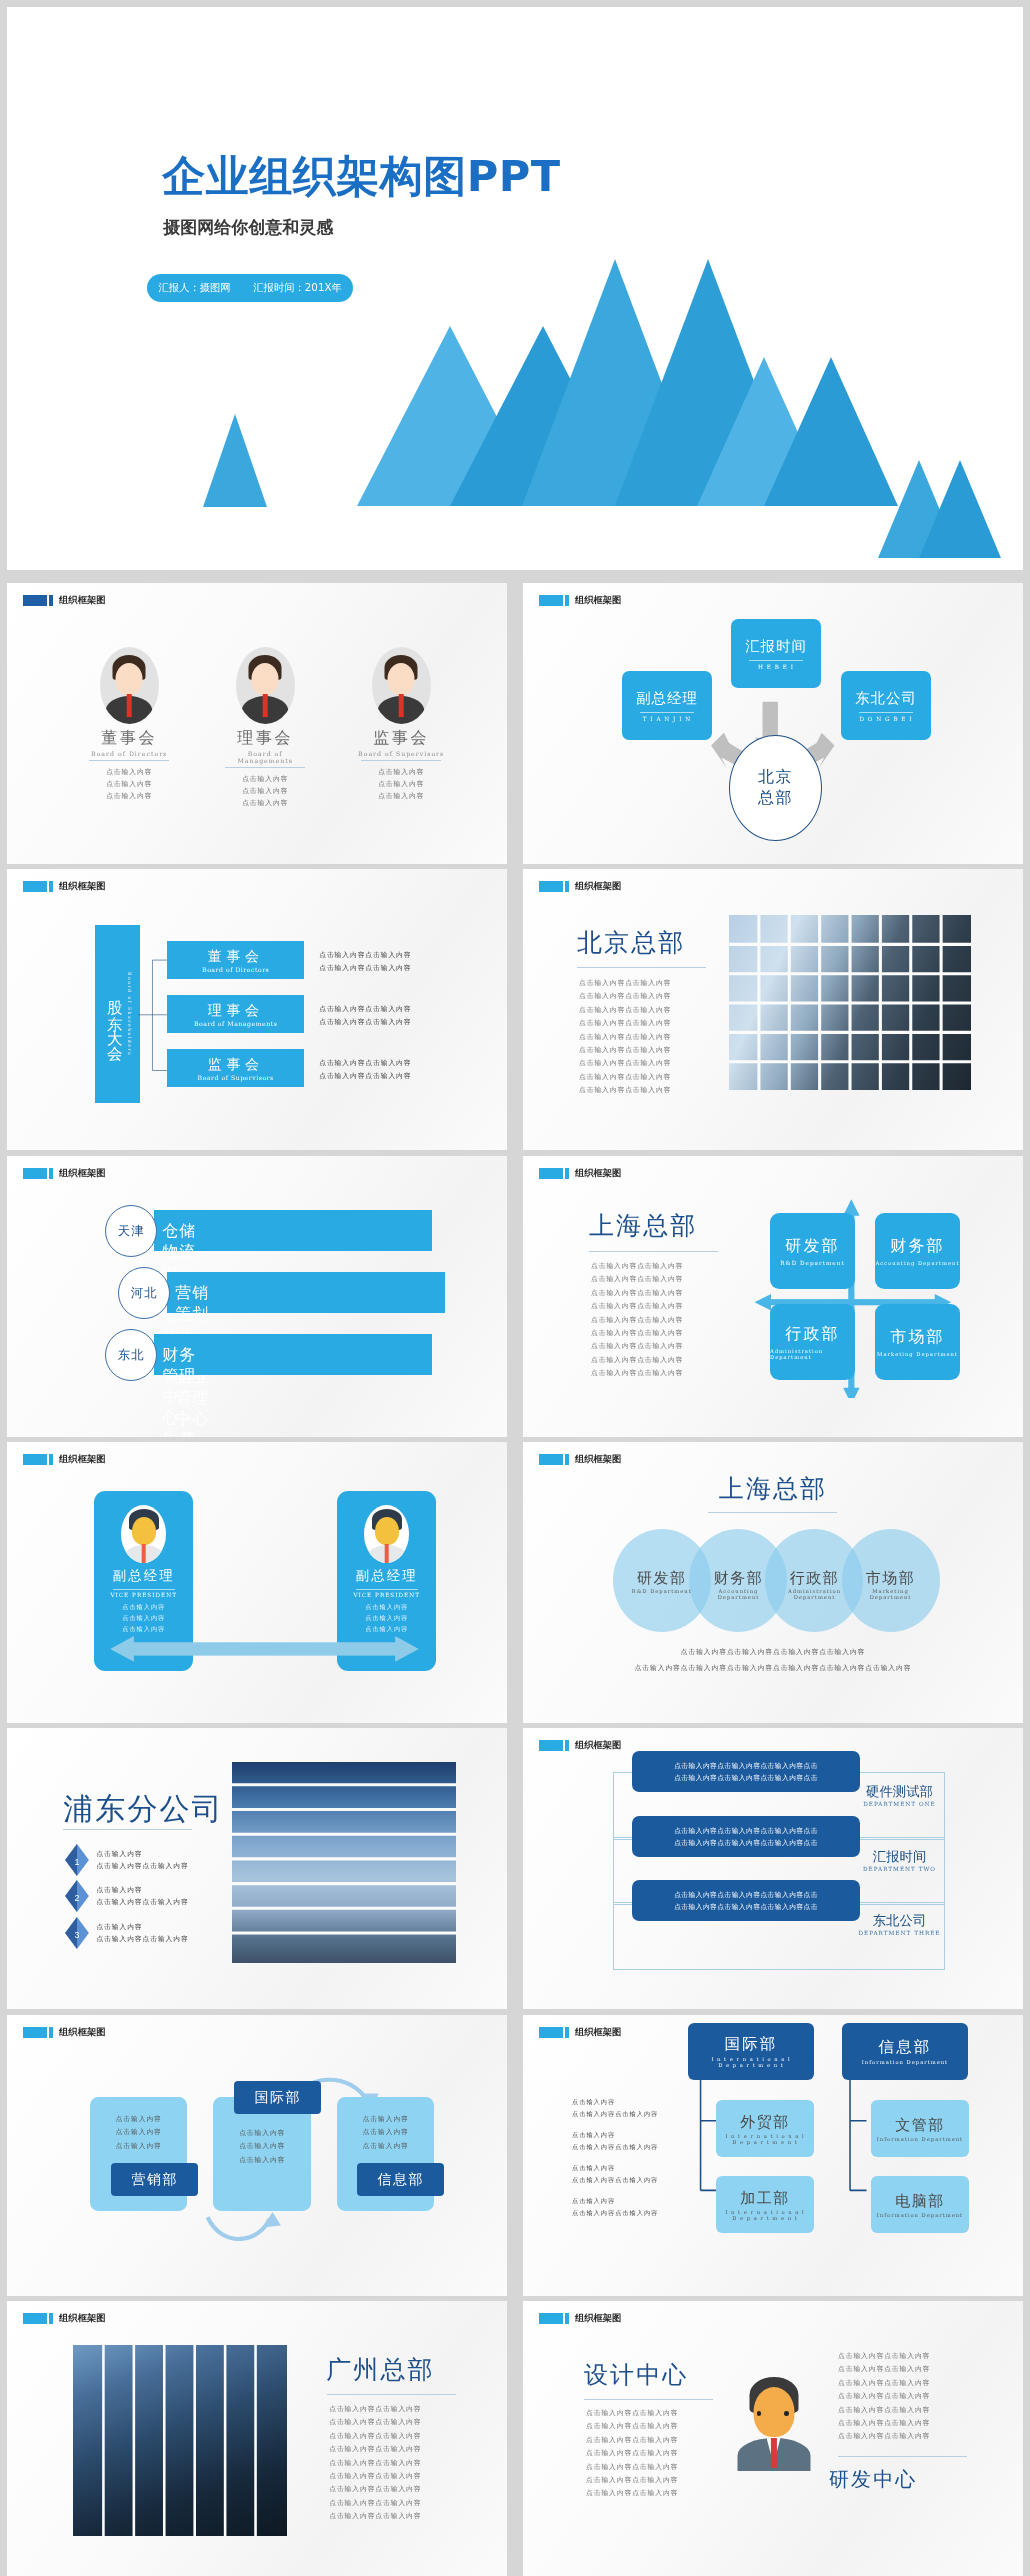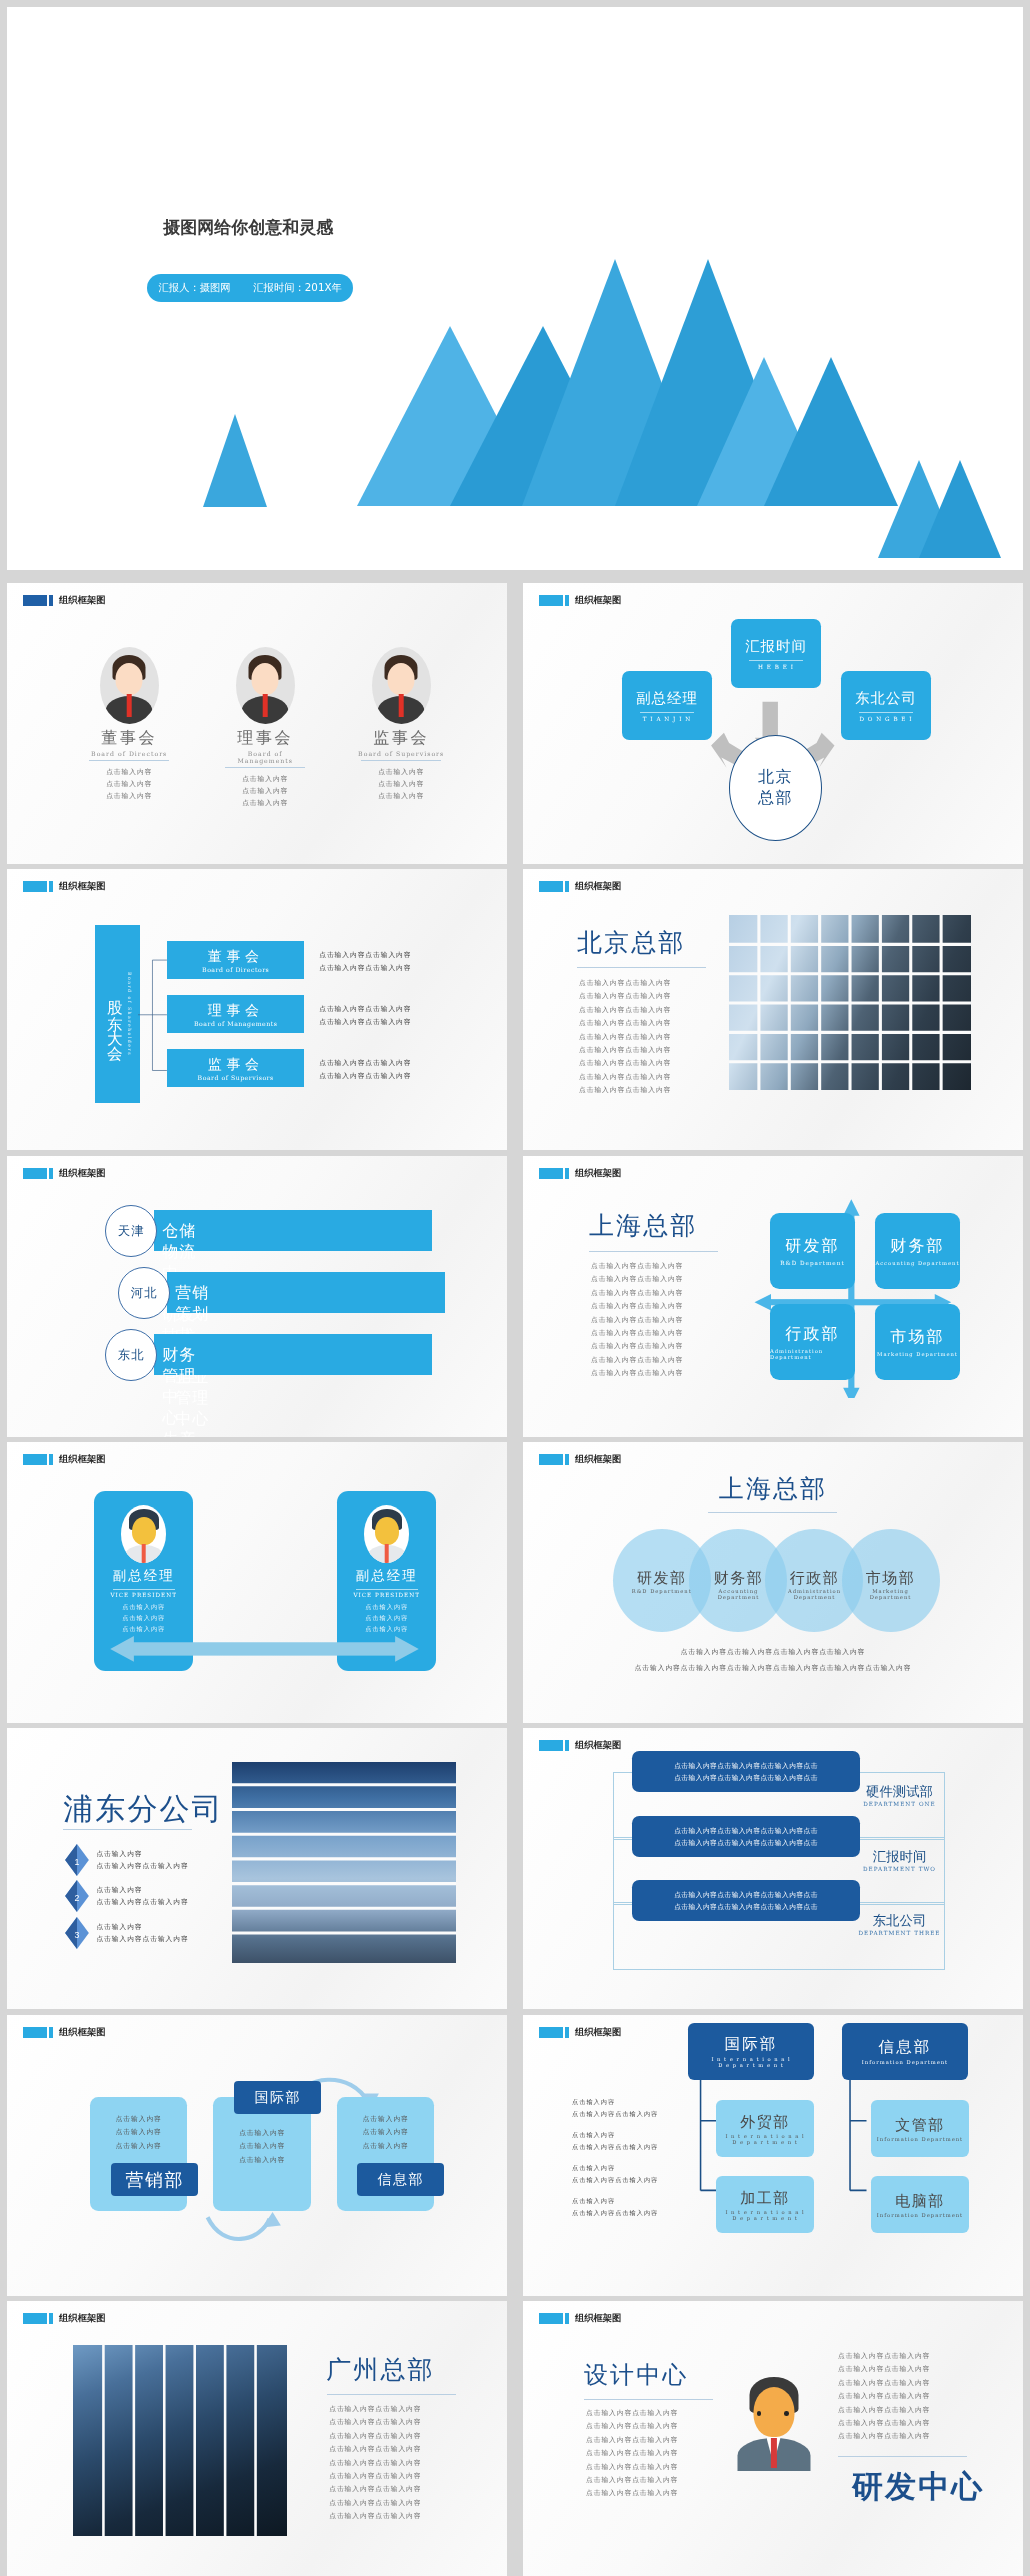--- a/index.html
+++ b/index.html
@@ -53,20 +53,21 @@
       linear-gradient(180deg,#1d3f6e 0%,#3f6fa3 18%,#7ba4cc 38%,#a8c4dd 58%,#8fa9c6 74%,#55708c 88%,#3d5168 100%);}
   .ph-tower{background:
       linear-gradient(160deg,#6f9ac4 0%,#486f99 20%,#2b4a6b 45%,#17293c 72%,#0d1822 100%);}
 </style>
 </head>
 <body>
 
 <div id="page">
 
   <div class="slide" id="cover">
+    <div class="ctitle">企业组织架构图PPT</div>
     <div class="csub">摄图网给你创意和灵感</div>
     <div class="cpill">
       <span>汇报人：摄图网</span>
       <span>汇报时间：201X年</span>
     </div>
 
     <div class="mount" style="left:196px;top:407px;border-width:0 32px 93px 32px;border-bottom-color:#3aa7dd;"></div>
     <div class="mount" style="left:350px;top:319px;border-width:0 93px 180px 93px;border-bottom-color:#4fb3e6;"></div>
     <div class="mount" style="left:443px;top:319px;border-width:0 93px 180px 93px;border-bottom-color:#2a9bd4;"></div>
     <div class="mount" style="left:515px;top:252px;border-width:0 93px 247px 93px;border-bottom-color:#3aa7dd;"></div>
@@ -535,21 +536,21 @@
     </svg>
 
     <div class="lightbox" style="position:absolute;left:83px;top:82px;width:97px;height:114px;border-radius:8.2px;"></div>
     <div class="serif" style="position:absolute;left:83px;top:98px;width:97px;text-align:center;font-size:6.7px;line-height:13.4px;color:#555;letter-spacing:1px;">
       <div>点击输入内容</div>
       <div>点击输入内容</div>
       <div>点击输入内容</div>
     </div>
     <div class="navybox" style="position:absolute;left:104px;top:148px;width:87px;height:33px;border-radius:4.1px;
          display:flex;align-items:center;justify-content:center;">
-      <span class="chip-title" style="font-size:18px;letter-spacing:1.5px;">营销部</span>
+      <span class="chip-title" style="font-size:14px;letter-spacing:1.5px;">营销部</span>
     </div>
 
     <div class="lightbox" style="position:absolute;left:206px;top:82px;width:98px;height:114px;border-radius:8.2px;"></div>
     <div class="serif" style="position:absolute;left:206px;top:112px;width:98px;text-align:center;font-size:6.7px;line-height:13.4px;color:#555;letter-spacing:1px;">
       <div>点击输入内容</div>
       <div>点击输入内容</div>
       <div>点击输入内容</div>
     </div>
     <div class="navybox" style="position:absolute;left:227px;top:66px;width:87px;height:33px;border-radius:4.1px;
          display:flex;align-items:center;justify-content:center;">
@@ -692,17 +693,17 @@
     <div class="dot-line" style="position:absolute;left:315px;top:49px;font-size:6.7px;line-height:13.4px;">
       <div>点击输入内容点击输入内容</div>
       <div>点击输入内容点击输入内容</div>
       <div>点击输入内容点击输入内容</div>
       <div>点击输入内容点击输入内容</div>
       <div>点击输入内容点击输入内容</div>
       <div>点击输入内容点击输入内容</div>
       <div>点击输入内容点击输入内容</div>
     </div>
     <div class="rule" style="position:absolute;left:315px;top:155px;width:129px;"></div>
-    <div class="blue-title" style="position:absolute;left:329px;top:165px;font-size:31px;font-weight:bold;">研发中心</div>
+    <div class="blue-title" style="position:absolute;left:306px;top:165px;font-size:20px;">研发中心</div>
   </div>
 
 </div>
 
 
 </body></html>

